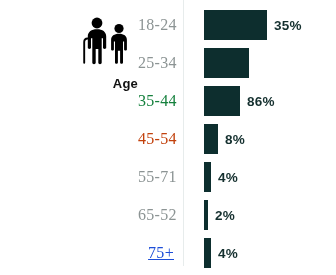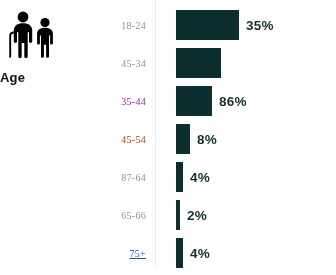--- a/index.html
+++ b/index.html
@@ -21,24 +21,25 @@
     background: #ffffff;
     display: flex;
     flex-direction: row;
     align-items: flex-start;
   }
 
   
   #legend-panel {
     width: 110px;
     flex: 0 0 110px;
-    padding-top: 10px;
+    padding-top: 16px;
     display: flex;
     flex-direction: column;
-    align-items: flex-start;
+    align-items: flex-end;
+    margin-left: 28px;
   }
 
   #age-icon {
     width: 64px;
     height: 52px;
     display: block;
   }
 
   #legend-caption {
     margin-top: 9px;
@@ -77,21 +78,21 @@
     height: 38px;
   }
 
   .cat-label {
     width: 42px;
     flex: 0 0 42px;
     text-align: right;
     padding-right: 6px;
     box-sizing: border-box;
     font-family: "Liberation Serif", serif;
-    font-size: 10px;
+    font-size: 16px;
     color: #8c9494;
     letter-spacing: 0.3px;
     white-space: nowrap;
   }
 
   .bar-wrap {
     position: relative;
     display: flex;
     flex-direction: row;
     align-items: center;
@@ -141,52 +142,52 @@
 
     <div class="bar-row">
       <div class="cat-label" style="color: rgb(140, 148, 148);">18-24</div>
       <div class="bar-wrap">
         <div class="bar" style="width: 63px; background: rgb(13, 46, 46);"></div>
         <div class="bar-value" style="color: rgb(21, 48, 47);">35%</div>
       </div>
     </div>
 
     <div class="bar-row">
-      <div class="cat-label" style="color: rgb(140, 148, 148);">45-34</div>
+      <div class="cat-label" style="color: rgb(140, 148, 148);">25-34</div>
       <div class="bar-wrap">
         <div class="bar" style="width: 45px; background: rgb(13, 46, 46);"></div>
       </div>
     </div>
 
     <div class="bar-row">
-      <div class="cat-label" style="color: #a21caf;">35-44</div>
+      <div class="cat-label" style="color: #15803d;">35-44</div>
       <div class="bar-wrap">
         <div class="bar" style="width: 36px; background: rgb(13, 46, 46);"></div>
         <div class="bar-value" style="color: rgb(21, 48, 47);">86%</div>
       </div>
     </div>
 
     <div class="bar-row">
       <div class="cat-label" style="color: #c2410c;">45-54</div>
       <div class="bar-wrap">
         <div class="bar" style="width: 14px; background: rgb(13, 46, 46);"></div>
         <div class="bar-value" style="color: rgb(21, 48, 47);">8%</div>
       </div>
     </div>
 
     <div class="bar-row">
-      <div class="cat-label" style="color: rgb(140, 148, 148);">87-64</div>
+      <div class="cat-label" style="color: rgb(140, 148, 148);">55-71</div>
       <div class="bar-wrap">
         <div class="bar" style="width: 7px; background: rgb(13, 46, 46);"></div>
         <div class="bar-value" style="color: rgb(21, 48, 47);">4%</div>
       </div>
     </div>
 
     <div class="bar-row">
-      <div class="cat-label" style="color: rgb(140, 148, 148);">65-66</div>
+      <div class="cat-label" style="color: rgb(140, 148, 148);">65-52</div>
       <div class="bar-wrap">
         <div class="bar" style="width: 4px; background: rgb(13, 46, 46);"></div>
         <div class="bar-value" style="color: rgb(21, 48, 47);">2%</div>
       </div>
     </div>
 
     <div class="bar-row">
       <div class="cat-label" style="color: #1d4ed8; text-decoration: underline;">75+</div>
       <div class="bar-wrap">
         <div class="bar" style="width: 7px; background: rgb(13, 46, 46);"></div>

